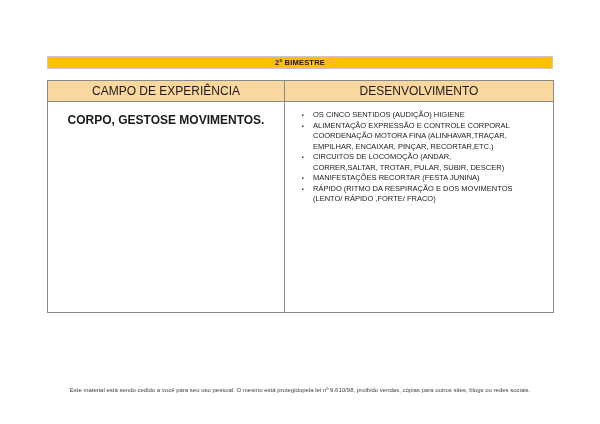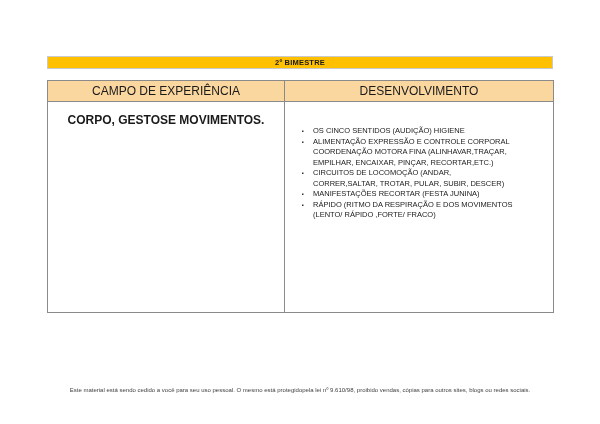--- a/index.html
+++ b/index.html
@@ -70,21 +70,21 @@
   .campo-text {
     padding-top: 11px;
     text-align: center;
     font-size: 12px;
     font-weight: bold;
     color: #1a1a1a;
   }
   ul.bullets {
     list-style: none;
     margin: 0;
-    padding: 24px 10px 0 16px;
+    padding: 8px 10px 0 16px;
   }
   ul.bullets li {
     position: relative;
     padding-left: 12px;
     font-size: 7.5px;
     line-height: 10.5px;
     color: #1a1a1a;
     white-space: pre-wrap;
   }
   ul.bullets li::before {

